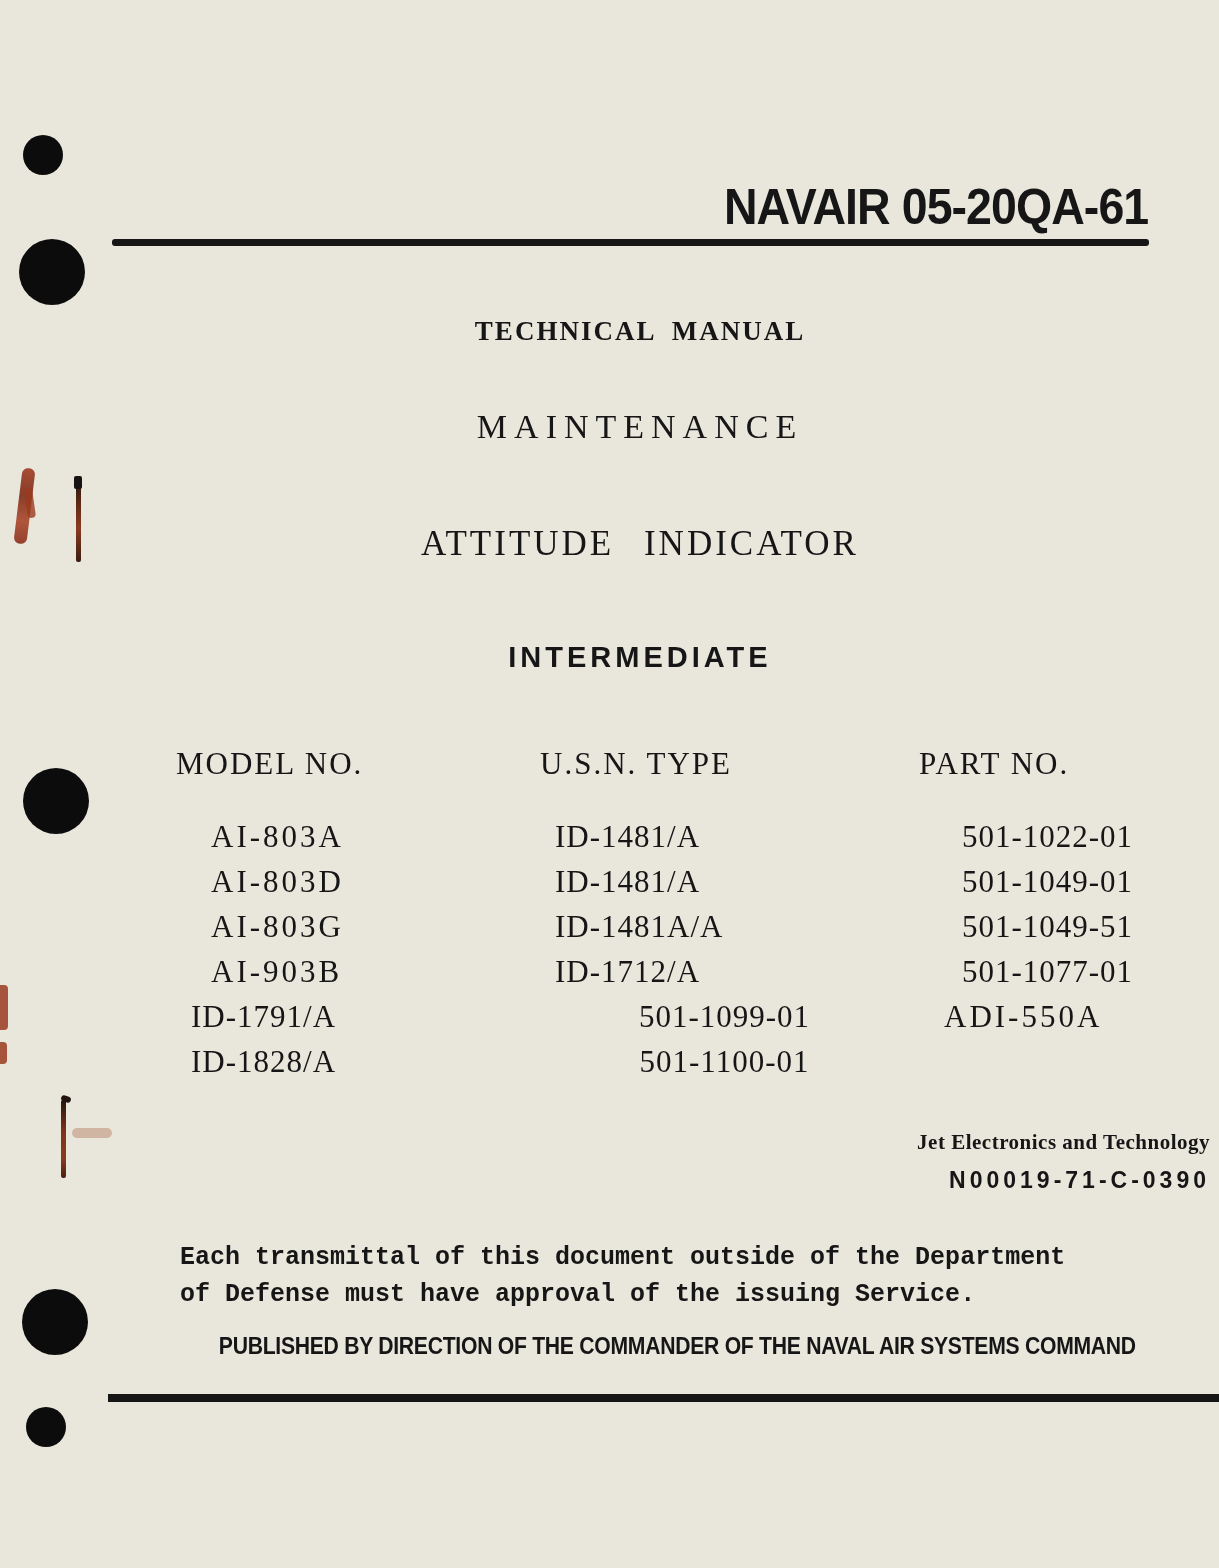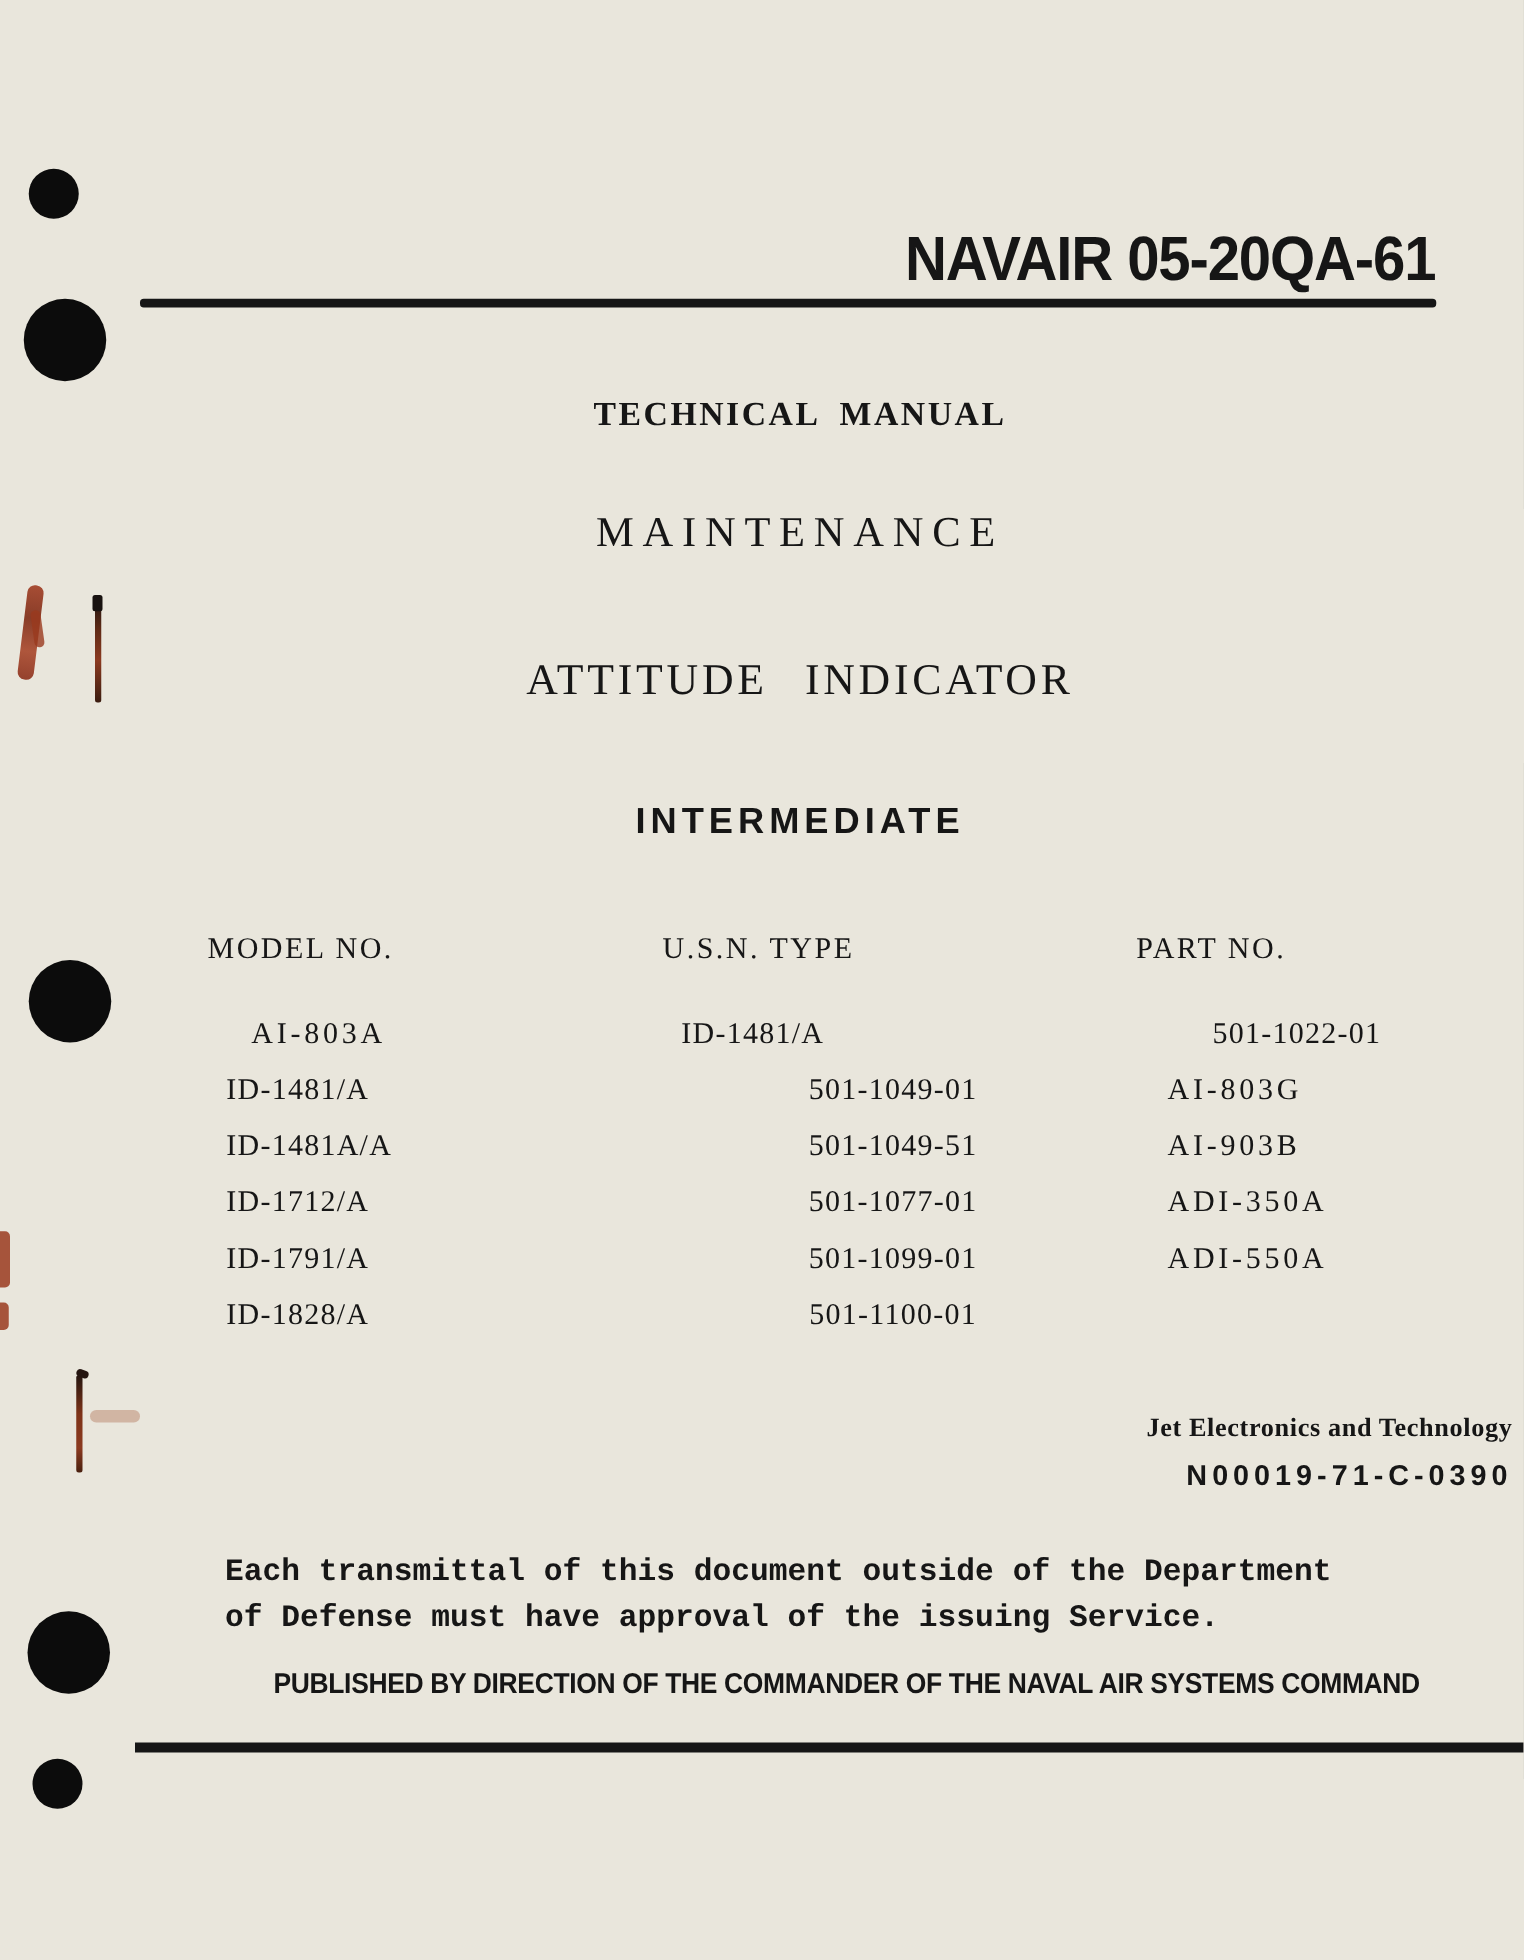--- a/index.html
+++ b/index.html
@@ -40,24 +40,24 @@
   .h-maintenance{top:408px;font-size:34px;letter-spacing:7px;}
   .h-attitude{top:524px;font-size:35px;letter-spacing:3px;word-spacing:18px;}
   .h-intermediate{
     top:641px;
     font-family:"Liberation Sans", sans-serif;
     font-weight:bold;font-size:29px;letter-spacing:4px;
   }
 
   
   .model-table{
-    left:166px;top:746px;width:1010px;
+    left:176px;top:746px;width:1010px;
     display:grid;
     grid-template-columns:364px 369px 277px;
-    font-size:24px;
+    font-size:31px;
   }
   .model-table .hdr{letter-spacing:2px;padding-bottom:32px;white-space:nowrap;}
   .hdr-usn{letter-spacing:1px;}
   .hdr-part{padding-left:10px;letter-spacing:2px;}
   .model-table .cell{line-height:45px;white-space:nowrap;}
   .cell-model{padding-left:35px;letter-spacing:3px;}
   .cell-usn{padding-left:15px;letter-spacing:1px;}
   .cell-part{letter-spacing:1px;text-align:center;}
 
   
@@ -145,32 +145,32 @@
 
   <div class="abs model-table">
     <div class="hdr">MODEL NO.</div>
     <div class="hdr hdr-usn">U.S.N. TYPE</div>
     <div class="hdr hdr-part">PART NO.</div>
 
     <div class="cell cell-model">AI-803A</div>
     <div class="cell cell-usn">ID-1481/A</div>
     <div class="cell cell-part">501-1022-01</div>
 
+    <div class="cell cell-model">AI-803D</div>
     <div class="cell cell-usn">ID-1481/A</div>
     <div class="cell cell-part">501-1049-01</div>
 
     <div class="cell cell-model">AI-803G</div>
     <div class="cell cell-usn">ID-1481A/A</div>
     <div class="cell cell-part">501-1049-51</div>
 
     <div class="cell cell-model">AI-903B</div>
     <div class="cell cell-usn">ID-1712/A</div>
     <div class="cell cell-part">501-1077-01</div>
 
-    <div class="cell cell-model">ADI-350A</div>
     <div class="cell cell-usn">ID-1791/A</div>
     <div class="cell cell-part">501-1099-01</div>
 
     <div class="cell cell-model">ADI-550A</div>
     <div class="cell cell-usn">ID-1828/A</div>
     <div class="cell cell-part">501-1100-01</div>
   </div>
 
   <div class="abs pub-band company">Jet Electronics and Technology</div>
   <div class="abs pub-band contract">N00019-71-C-0390</div>

